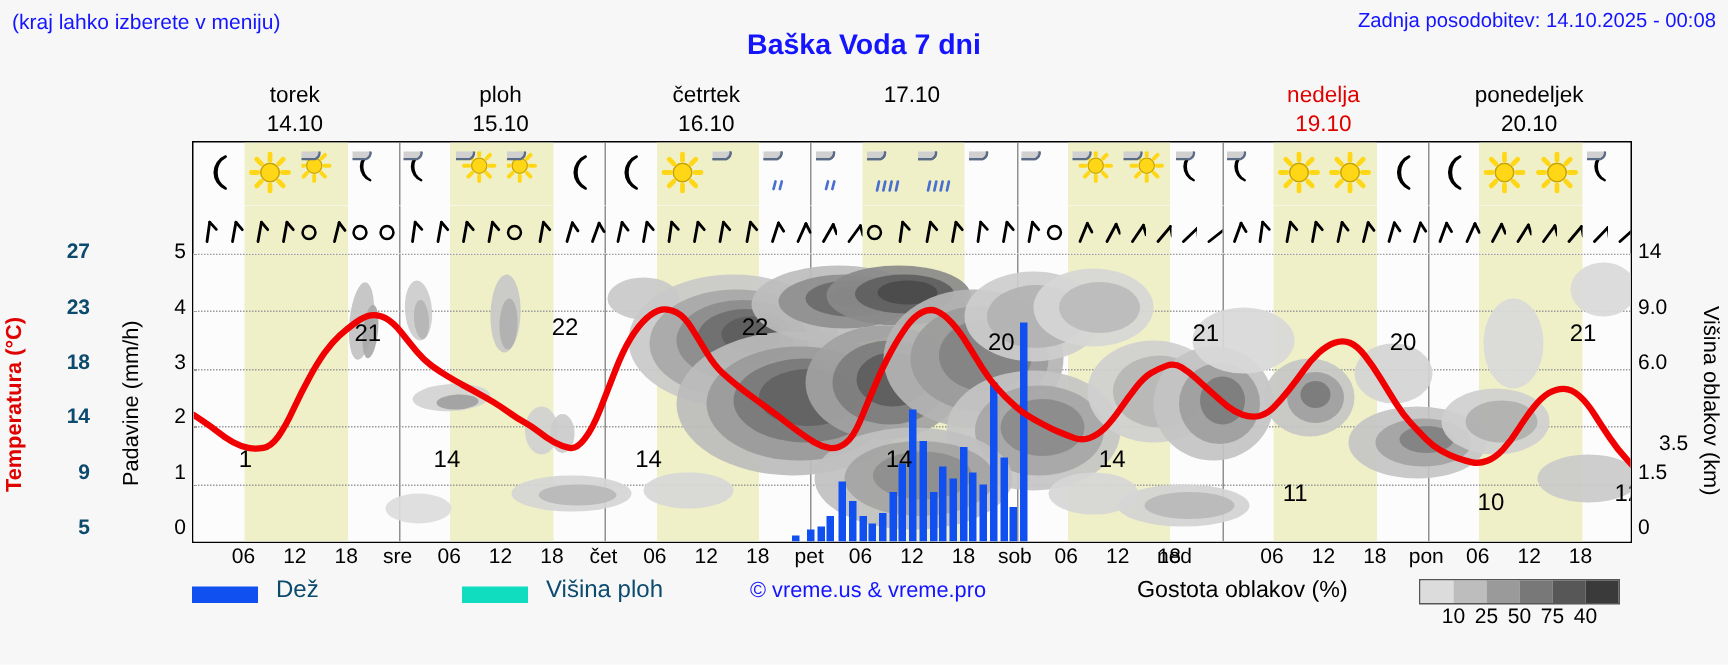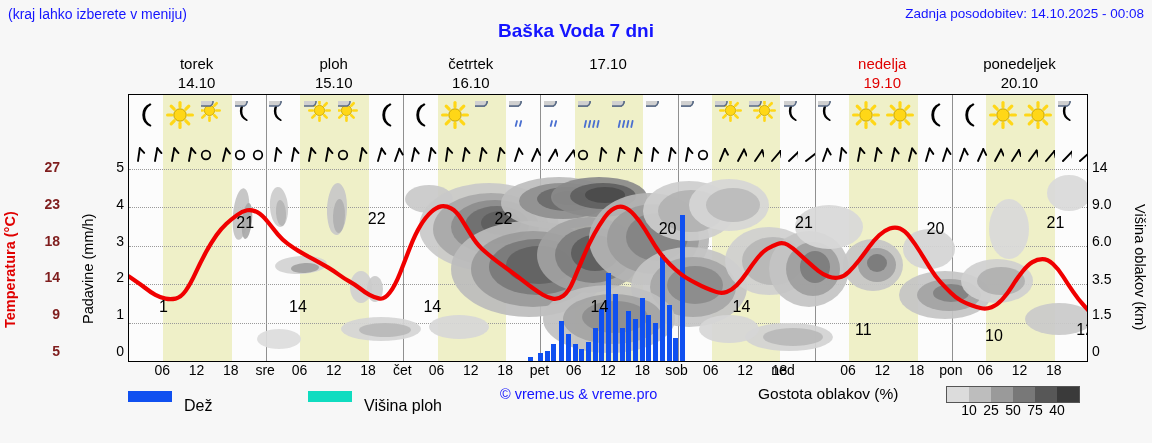--- a/index.html
+++ b/index.html
@@ -55,21 +55,21 @@
   .hgrid{position:absolute;left:0;right:0;height:0;border-top:1px dotted #9a9a9a;}
 
   
   .temp-axis-title{
     position:absolute;left:2px;top:170px;width:22px;height:200px;
     writing-mode:vertical-rl;transform:rotate(180deg);
     font-size:14.5px;font-weight:bold;color:#e00000;
     text-align:center;
   }
   .temp-ticks{position:absolute;left:28px;top:160px;width:32px;height:210px;}
-  .temp-ticks span{position:absolute;right:0;font-size:14px;color:#7f1d1d;font-weight:bold;}
+  .temp-ticks span{position:absolute;right:0;font-size:14px;color:#0c4a6e;font-weight:bold;}
 
   .prec-axis-title{
     position:absolute;left:80px;top:168px;width:22px;height:202px;
     writing-mode:vertical-rl;transform:rotate(180deg);
     font-size:14.5px;color:#000;text-align:center;
   }
   .prec-ticks{position:absolute;left:100px;top:160px;width:24px;height:210px;}
   .prec-ticks span{position:absolute;right:0;font-size:14px;color:#000;}
 
   
@@ -82,21 +82,21 @@
   }
 
   
   .xticks{position:absolute;left:128px;top:362px;width:960px;height:20px;}
   .xticks span{position:absolute;top:0;font-size:14px;color:#000;text-align:center;
                transform:translateX(-50%);white-space:nowrap;}
 
   
   .legend{position:absolute;left:128px;top:385px;width:960px;height:46px;}
   .lg-swatch{position:absolute;top:6px;width:44px;height:11px;}
-  .lg-label{position:absolute;top:12px;font-size:16px;color:#000000;white-space:nowrap;}
+  .lg-label{position:absolute;top:0;font-size:16px;color:#0c4a6e;white-space:nowrap;}
   .copyright{position:absolute;left:372px;top:1px;font-size:14.5px;color:#1414ff;white-space:nowrap;}
 
   .cloudleg-title{position:absolute;left:630px;top:0px;font-size:15.5px;color:#000;white-space:nowrap;}
   .cloudleg-bar{position:absolute;left:818px;top:1px;width:132px;height:15px;border:1px solid #555;display:flex;}
   .cloudleg-bar i{display:block;height:100%;flex:1;}
   .cloudleg-ticks{position:absolute;left:810px;top:17px;width:160px;height:20px;}
   .cloudleg-ticks span{position:absolute;top:0;font-size:14px;color:#000;transform:translateX(-50%);}
 
   
   .tlabel{position:absolute;font-size:16px;color:#000;transform:translate(-50%,-50%);}
@@ -155,21 +155,21 @@
       <span style="top: 72.6px;">3</span>
       <span style="top: 109.4px;">2</span>
       <span style="top: 146.2px;">1</span>
       <span style="top: 183px;">0</span>
     </div>
 
   <div class="cloud-ticks" id="cloud-ticks">
       <span style="top: -1px;">14</span>
       <span style="top: 35.8px;">9.0</span>
       <span style="top: 72.6px;">6.0</span>
-      <span style="top: 111px;">3.5</span>
+      <span style="top: 127px; margin-left: 14px;">3.5</span>
       <span style="top: 146.2px;">1.5</span>
       <span style="top: 183px;">0</span>
     </div>
   <div class="cloud-axis-title">Višina oblakov (km)</div>
 
   <div class="frame">
     <div class="iconband" id="iconband">
         <div class="dayband" style="left: 34.2857px; width: 68.5714px; top: 0px; height: 42px;"></div>
         <div class="dayband" style="left: 171.429px; width: 68.5714px; top: 0px; height: 42px;"></div>
         <div class="dayband" style="left: 308.571px; width: 68.5714px; top: 0px; height: 42px;"></div>

